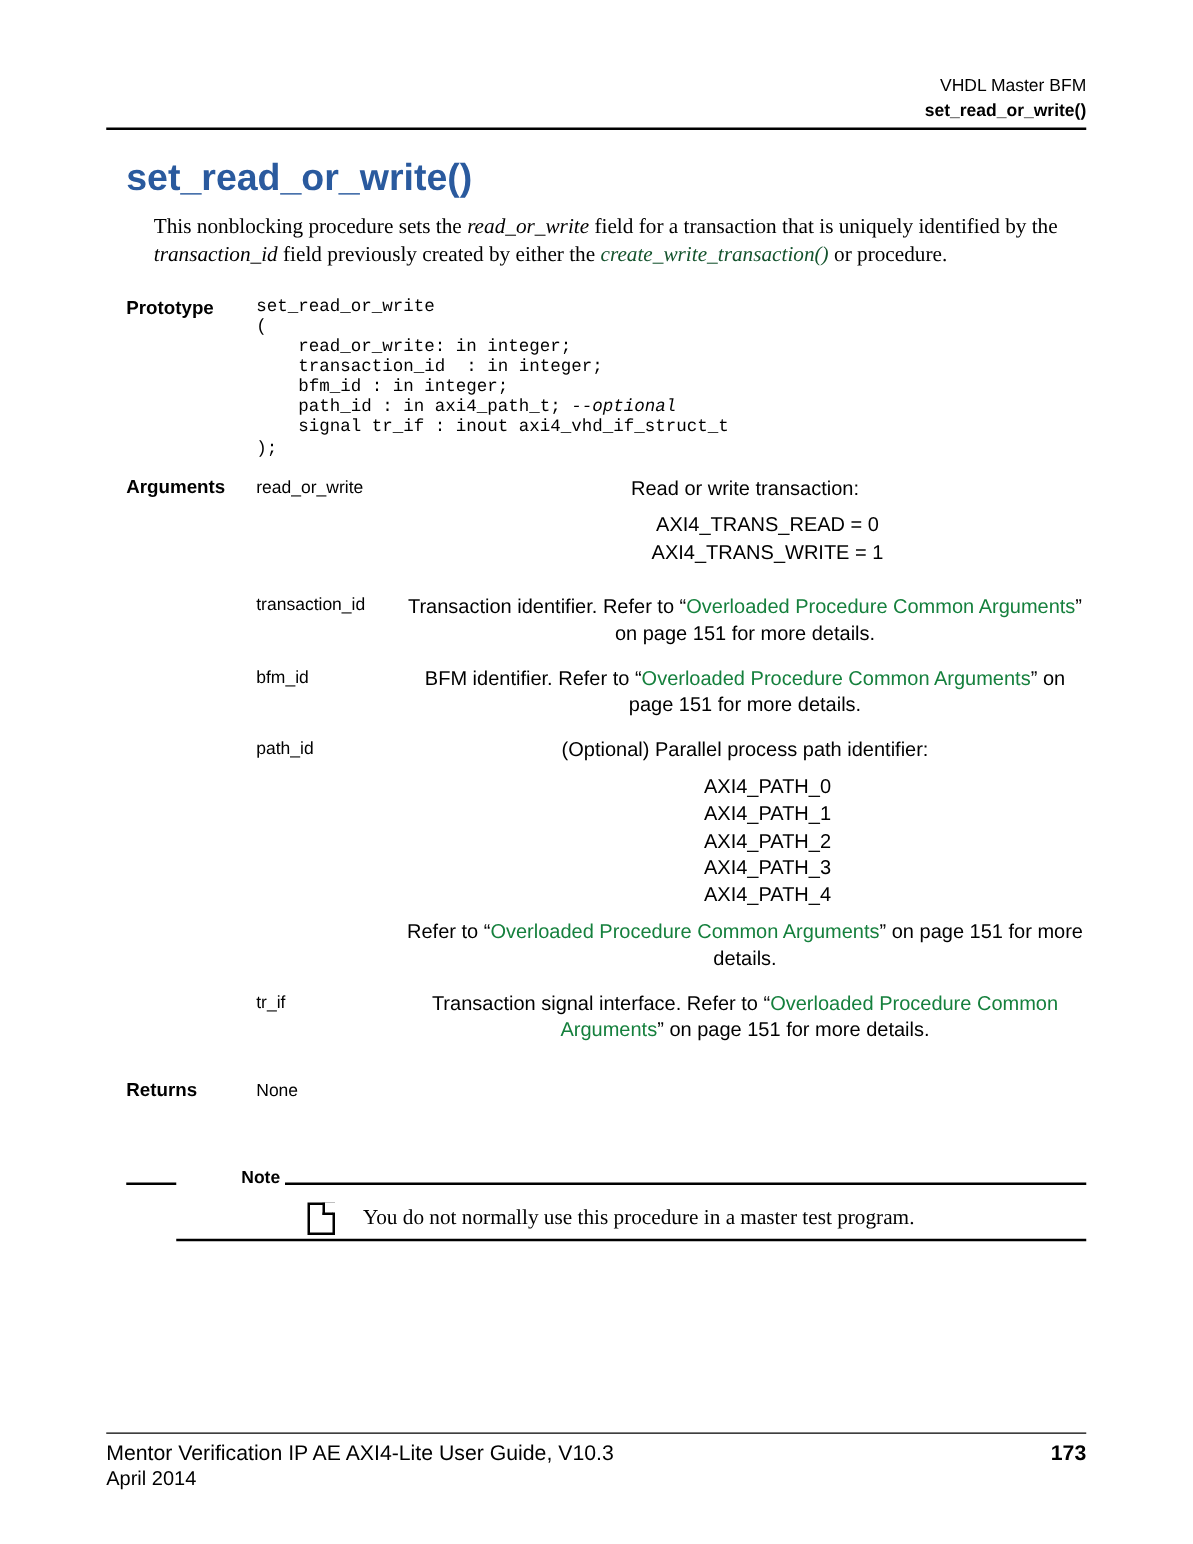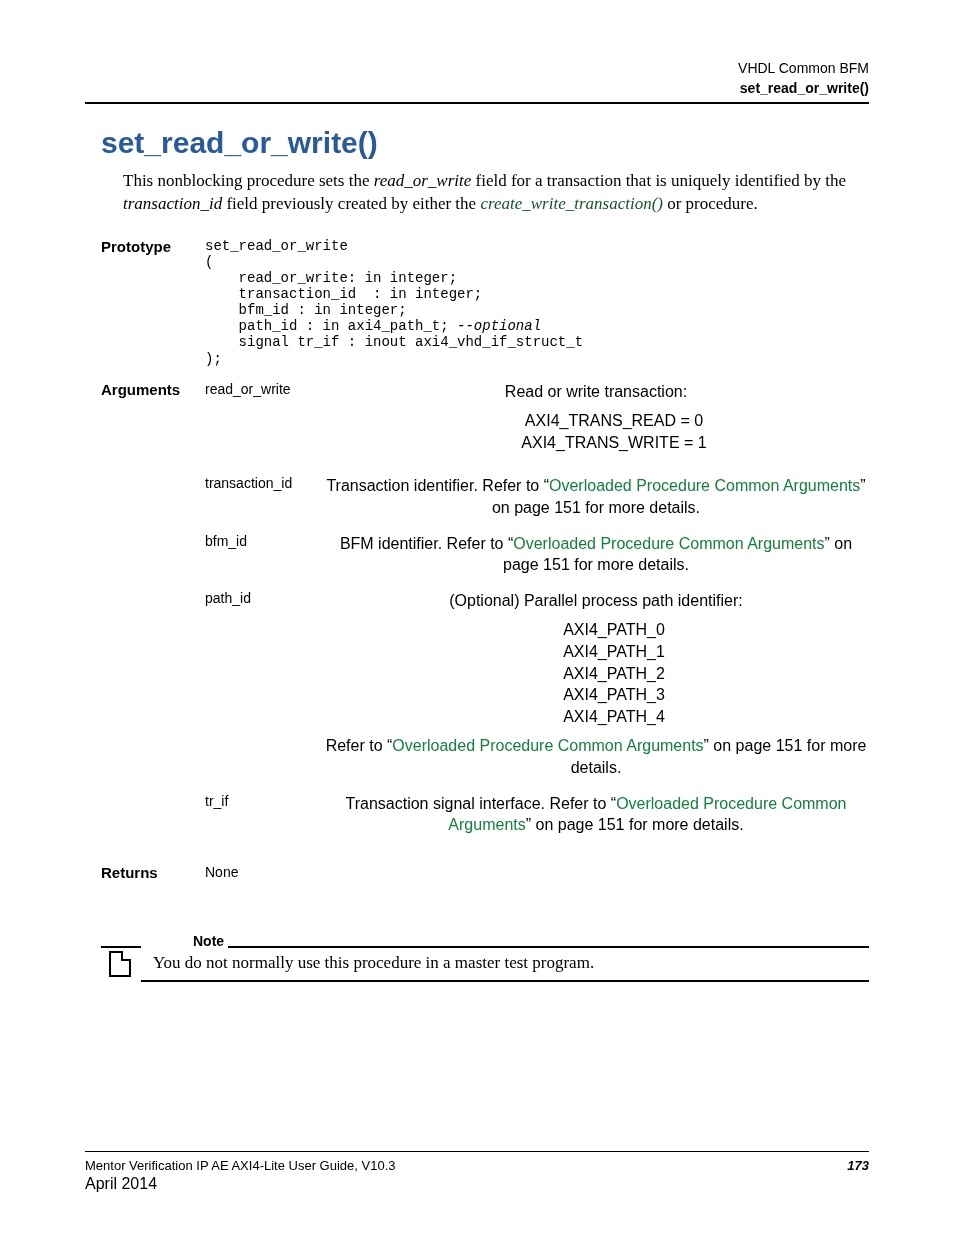--- a/index.html
+++ b/index.html
@@ -112,22 +112,23 @@
     width: 40px;
   }
   .note-rule-right {
     height: 2px;
     background: #000;
     flex: 1;
   }
   .note-body-row {
     display: flex;
     align-items: flex-start;
-    padding-top: 3px;
+    padding-top: 14px;
     padding-bottom: 3px;
+    justify-content: center;
   }
   .note-icon {
     width: 22px;
     height: 26px;
     border: 2px solid #000;
     position: relative;
     margin-left: 8px;
     margin-right: 22px;
     flex-shrink: 0;
   }
@@ -166,30 +167,30 @@
     bottom: 42px;
   }
   .hr-bottom {
     border: none;
     border-top: 1.5px solid #000;
     margin-bottom: 6px;
   }
   .footer-row {
     display: flex;
     justify-content: space-between;
-    font-size: 13px;
+    font-size: 17px;
   }
   .footer-left { }
-  .footer-page { font-weight: bold; font-style: italic; }
+  .footer-page { font-weight: bold; }
   .footer-date { font-size: 16px; margin-top: 2px; }
 </style>
 </head>
 <body>
 
-<div class="header-right">VHDL Common BFM</div>
+<div class="header-right">VHDL Master BFM</div>
 <div class="header-sub">set_read_or_write()</div>
 <hr class="hr-top">
 
 <h1 class="title">set_read_or_write()</h1>
 
 <p class="intro">
   <span>This nonblocking procedure sets the </span><span class="ital">read_or_write</span><span> field for a transaction that is uniquely identified by the </span><span class="ital">transaction_id</span><span> field previously created by either the </span><span class="link">create_write_transaction()</span><span> or  procedure.</span>
 </p>
 
 <div class="def-table">

